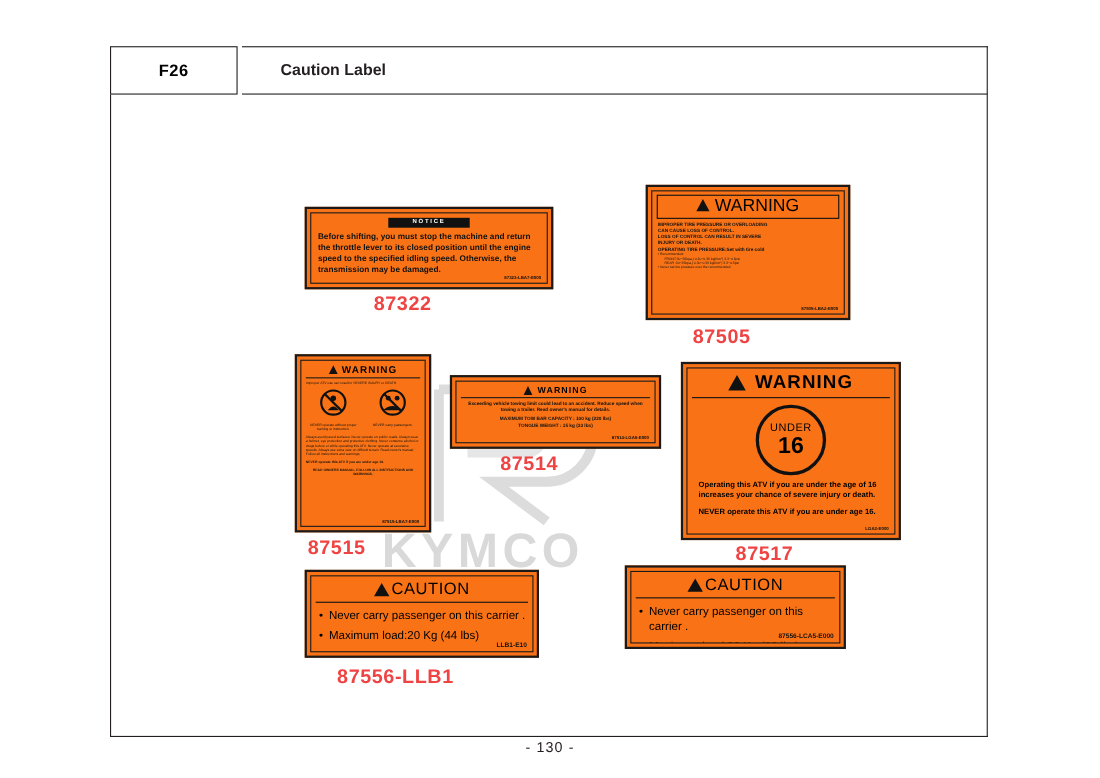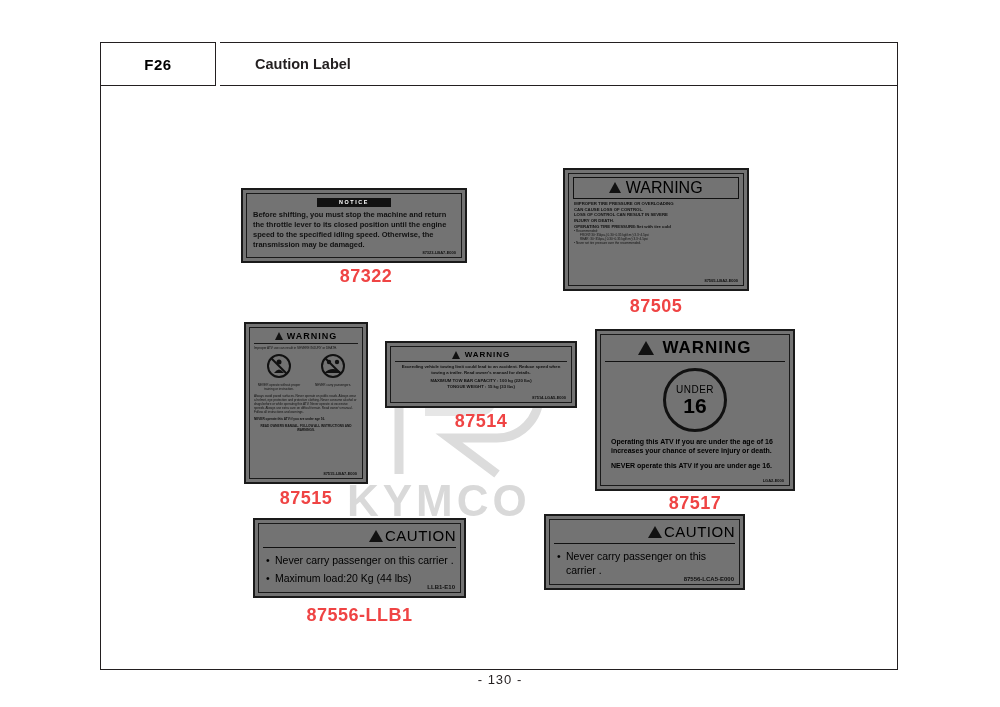--- a/index.html
+++ b/index.html
@@ -93,23 +93,24 @@
     font-size: 44px;
     font-weight: bold;
     color: #d9d9d9;
     letter-spacing: 4px;
     font-family: "Liberation Sans", sans-serif;
   }
 
   
   .plate {
     position: absolute;
-    background: #737373;
+    background: #f97316;
     border: 2px solid #1a1a1a;
     box-sizing: border-box;
+    margin-left: 24px;
   }
   .plate-inner {
     position: absolute;
     left: 3px; top: 3px; right: 3px; bottom: 3px;
     border: 1px solid #1a1a1a;
     box-sizing: border-box;
     padding: 3px 4px;
     overflow: hidden;
   }
   .partno {
@@ -155,21 +156,21 @@
   .codeline {
     position: absolute;
     right: 5px;
     bottom: 2px;
     font-size: 4px;
     font-weight: bold;
     color: #111;
   }
 
   
-  #p87322 { left: 140px; top: 102px; width: 226px; height: 75px; }
+  #p87322 { left: 152px; top: 102px; width: 226px; height: 75px; }
   #p87322 .blackbar {
     background: #111;
     color: #fff;
     width: 74px;
     height: 9px;
     margin: 1px auto 3px auto;
     text-align: center;
     font-size: 5.4px;
     font-weight: bold;
     letter-spacing: 1.6px;
@@ -221,21 +222,21 @@
   #p87517 .para {
     font-size: 7px;
     line-height: 1.35;
     font-weight: bold;
     padding: 0 6px;
   }
   #p87517 .para p { margin: 0 0 5px 0; }
 
   
   .caution .chdr {
-    display: flex; align-items: center; justify-content: flex-end; gap: 2px;
+    display: flex; align-items: center; justify-content: center; gap: 2px;
     border-bottom: 1px solid #111;
     padding-bottom: 3px;
     margin-bottom: 5px;
   }
   .caution .chdr .wtext { font-size: 15px; letter-spacing: 0.5px; font-weight: normal; }
   .caution ul {
     margin: 0; padding: 0 2px 0 12px;
     list-style: none;
     font-size: 10.5px;
     line-height: 1.35;

